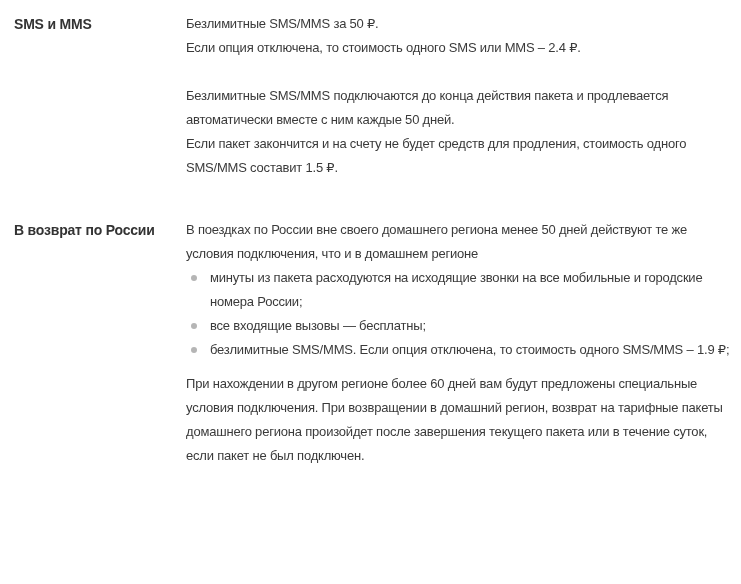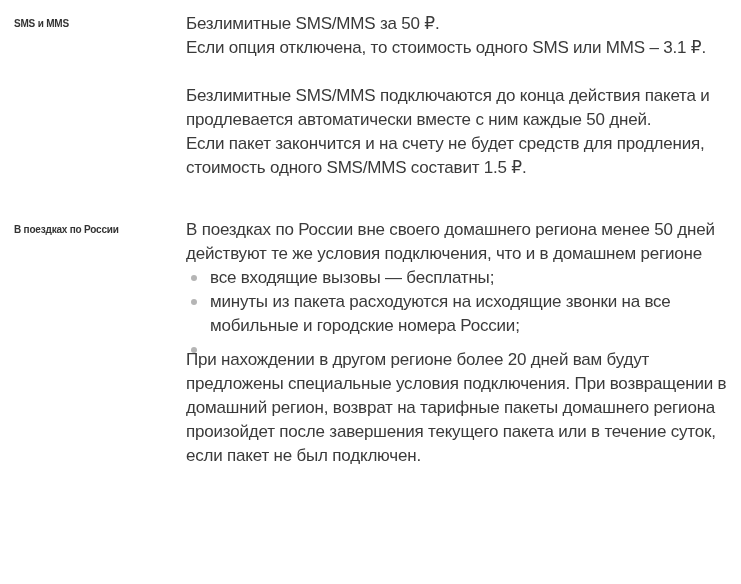--- a/index.html
+++ b/index.html
@@ -20,29 +20,29 @@
   .row {
     display: grid;
     grid-template-columns: 172px 1fr;
     align-items: start;
   }
   .row + .row {
     margin-top: 38px;
   }
   .term {
     margin: 0;
-    font-size: 10px;
+    font-size: 14px;
     font-weight: bold;
     line-height: 24px;
     letter-spacing: -0.2px;
     color: #333333;
     padding-right: 10px;
   }
   .content {
-    font-size: 17px;
+    font-size: 13px;
     line-height: 24px;
     letter-spacing: -0.2px;
   }
   .para {
     margin: 0;
   }
   .para + .para {
     margin-top: 24px;
   }
   .text-line {
@@ -72,37 +72,37 @@
 </style>
 </head>
 <body>
 
 <main class="tariff">
     <section class="row">
       <h3 class="term">SMS и MMS</h3>
       <div class="content">
         <p class="para">
           <span class="text-line">Безлимитные SMS/MMS за 50 ₽.</span>
-          <span class="text-line">Если опция отключена, то стоимость одного SMS или MMS – 3.1 ₽.</span>
+          <span class="text-line">Если опция отключена, то стоимость одного SMS или MMS – 2.4 ₽.</span>
         </p>
         <p class="para">
           <span class="text-line">Безлимитные SMS/MMS подключаются до конца действия пакета и продлевается автоматически вместе с ним каждые 50 дней.</span>
           <span class="text-line">Если пакет закончится и на счету не будет средств для продления, стоимость одного SMS/MMS составит 1.5 ₽.</span>
         </p>
       </div>
     </section>
     <section class="row">
-      <h3 class="term">В поездках по России</h3>
+      <h3 class="term">В возврат по России</h3>
       <div class="content">
         <p class="para">
           <span class="text-line">В поездках по России вне своего домашнего региона менее 50 дней действуют те же условия подключения, что и в домашнем регионе</span>
         </p>
         <ul class="bullets">
+          <li class="li"><span class="dot"></span><span class="li-text">минуты из пакета расходуются на исходящие звонки на все мобильные и городские номера России;</span></li>
           <li class="li"><span class="dot"></span><span class="li-text">все входящие вызовы — бесплатны;</span></li>
-          <li class="li"><span class="dot"></span><span class="li-text">минуты из пакета расходуются на исходящие звонки на все мобильные и городские номера России;</span></li>
-          <li class="li"><span class="dot"></span></li>
+          <li class="li"><span class="dot"></span><span class="li-text">безлимитные SMS/MMS. Если опция отключена, то стоимость одного SMS/MMS – 1.9 ₽;</span></li>
         </ul>
         <p class="para">
-          <span class="text-line">При нахождении в другом регионе более 20 дней вам будут предложены специальные условия подключения. При возвращении в домашний регион, возврат на тарифные пакеты домашнего региона произойдет после завершения текущего пакета или в течение суток, если пакет не был подключен.</span>
+          <span class="text-line">При нахождении в другом регионе более 60 дней вам будут предложены специальные условия подключения. При возвращении в домашний регион, возврат на тарифные пакеты домашнего региона произойдет после завершения текущего пакета или в течение суток, если пакет не был подключен.</span>
         </p>
       </div>
     </section>
   </main>
 
 </body></html>

